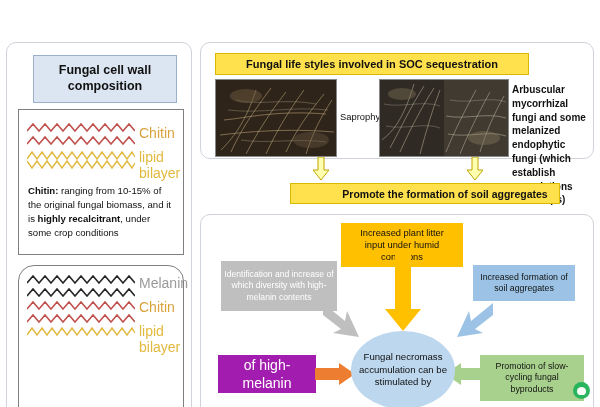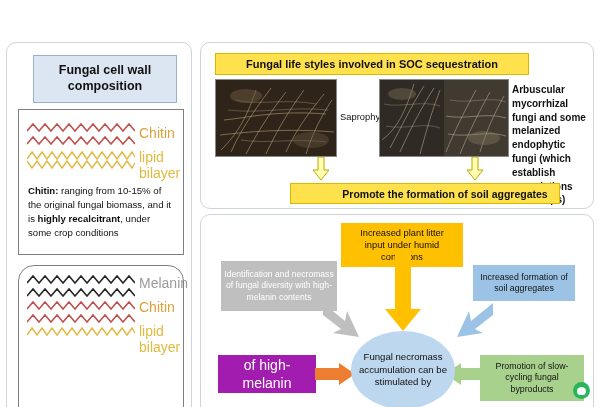--- a/index.html
+++ b/index.html
@@ -23,21 +23,21 @@
   .lbl-lipid{color:#e2b93f;}
   .lbl-melanin{color:#9a9a9a;}
   .lbl-chitin2{color:#d9a23b;}
 
   .desc{position:absolute;left:9px;right:9px;font-size:9.6px;color:#111;line-height:1.45;}
   .desc b{font-weight:bold;}
   #desc-chitin{top:74px;}
   #desc-melanin{top:82px;}
 
   
-  #top-panel{left:200px;top:6px;width:394px;height:167px;}
+  #top-panel{left:200px;top:6px;width:394px;height:117px;}
   #top-title{position:absolute;left:14px;top:10px;width:312px;height:20px;background:#ffe14d;border:1px solid #d9b800;
     display:flex;align-items:center;justify-content:center;font-weight:bold;font-size:11px;color:#111;}
 
   .photo{position:absolute;top:36px;border:1px solid #888;overflow:hidden;}
   #photo-sap{left:14px;width:120px;height:76px;background:#2b2218;}
   #photo-myc{left:178px;width:128px;height:76px;background:#3a342b;}
   .photo .tex{position:absolute;inset:0;}
 
   #sap-caption{position:absolute;left:139px;top:68px;width:40px;font-size:9.4px;color:#111;}
   #myc-caption{position:absolute;left:311px;top:40px;width:78px;font-size:10px;color:#111;line-height:1.38;}
@@ -203,21 +203,21 @@
         <polygon points="5,0 11,0 11,13 16,13 8,23 0,13 5,13" fill="#ffffb0" stroke="#bfa400" stroke-width="1"></polygon>
       </svg>
   </div>
 
   <div id="promote-box">Promote the formation of soil aggregates</div>
 </div>
 
 <div class="panel" id="bottom-panel">
 
   <div id="box-litter">Increased plant litter input under humid conditions</div>
-  <div id="box-ident">Identification and necromass of fungal diversity with high-melanin contents</div>
+  <div id="box-ident">Identification and increase of which diversity with high-melanin contents</div>
   <div id="box-aggr">Increased formation of soil aggregates</div>
   <div id="box-bio">Bio-inoculation of high-melanin fungal diversity</div>
   <div id="box-promo">Promotion of slow-cycling fungal byproducts</div>
 
   <div class="arrow" style="left:182px;top:38px;width:40px;height:80px;">
     <svg width="40" height="80" viewBox="0 0 40 80">
         <polygon points="12,0 28,0 28,56 38,56 20,78 2,56 12,56" fill="#ffc000"></polygon>
       </svg>
   </div>
 

